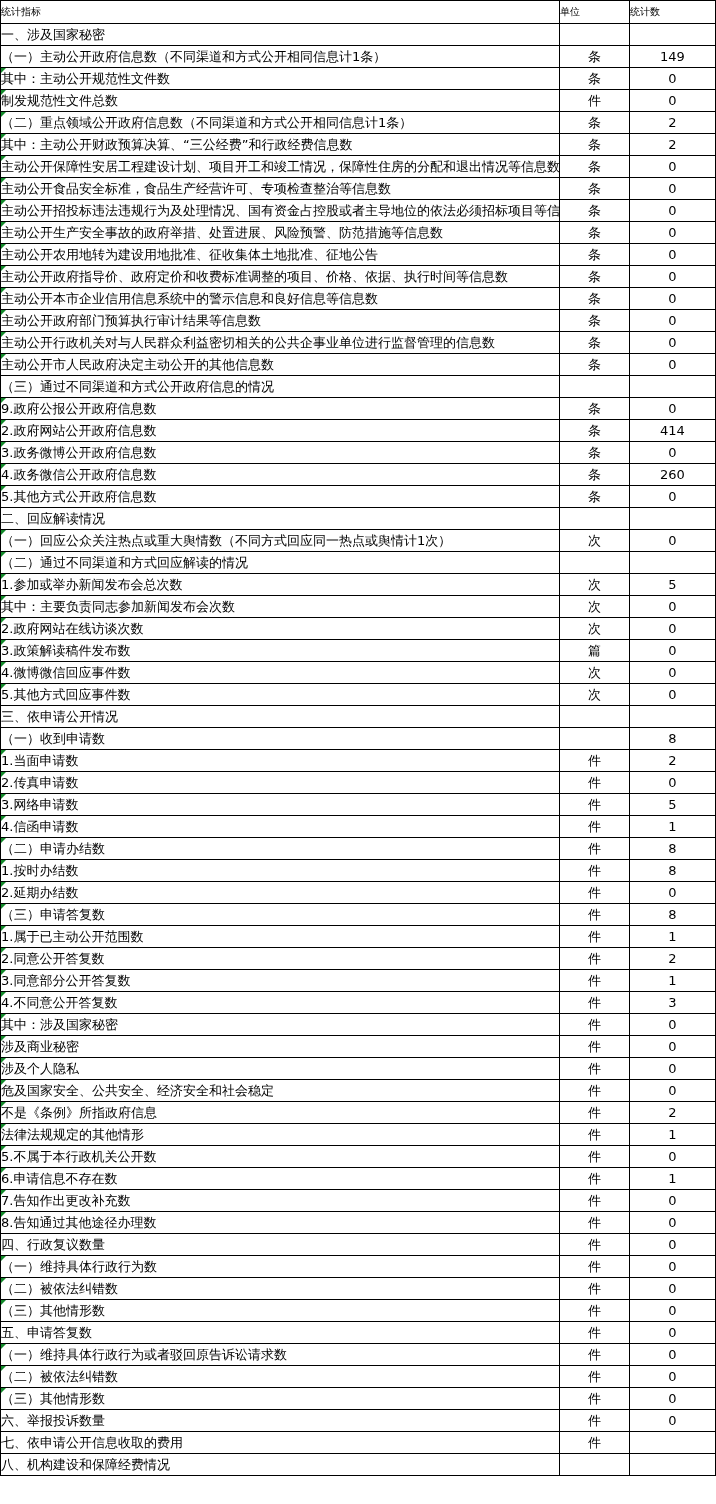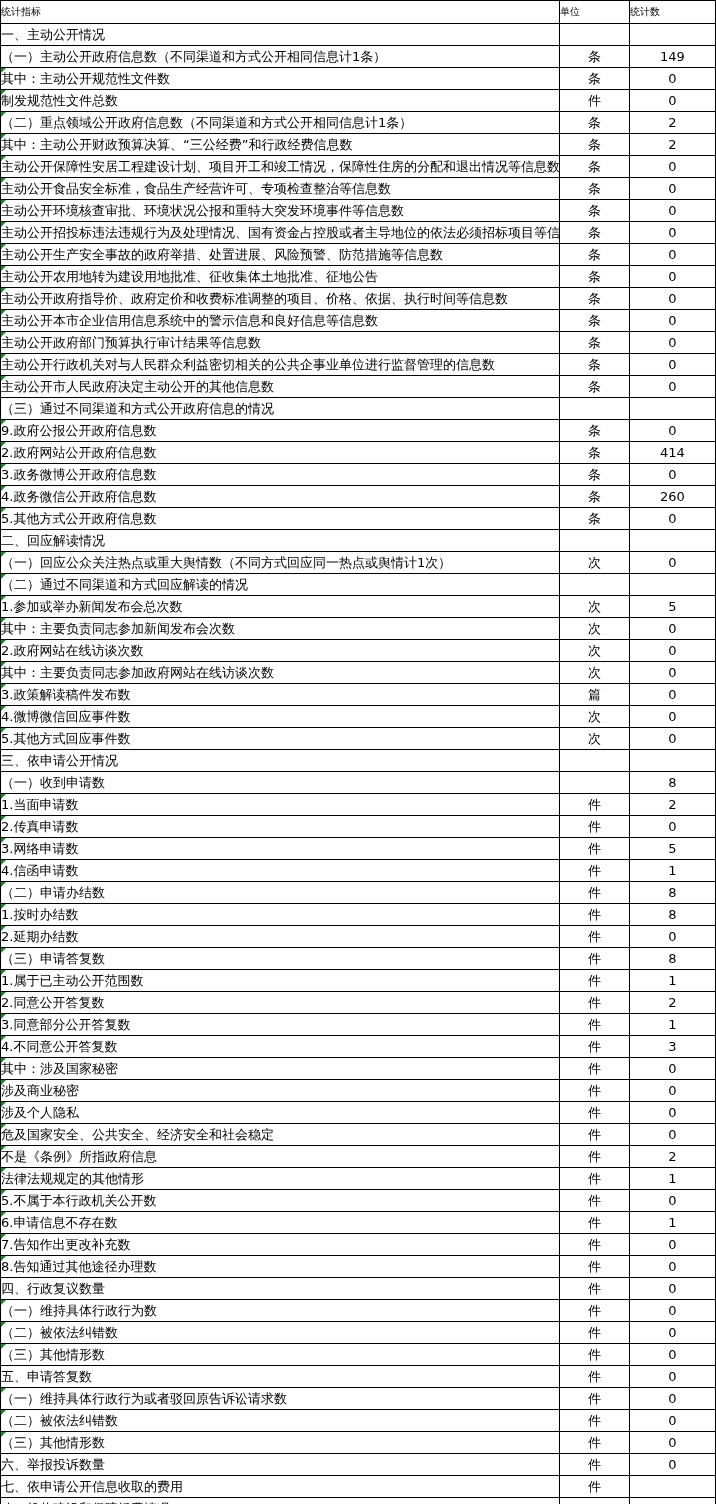--- a/index.html
+++ b/index.html
@@ -81,21 +81,21 @@
   </colgroup>
   <thead>
     <tr>
       <th>统计指标</th>
       <th>单位</th>
       <th>统计数</th>
     </tr>
   </thead>
   <tbody id="stats-body">
       <tr>
-        <td class="label ind0">一、主动公开情况</td>
+        <td class="label ind0">一、涉及国家秘密</td>
         <td class="unit"></td>
         <td class="value"></td>
       </tr>
       <tr>
         <td class="label ind1">（一）主动公开政府信息数（不同渠道和方式公开相同信息计1条）</td>
         <td class="unit">条</td>
         <td class="value">149</td>
       </tr>
       <tr>
         <td class="label ind3 flag">其中：主动公开规范性文件数</td>
@@ -121,25 +121,20 @@
         <td class="label ind3 flag">主动公开保障性安居工程建设计划、项目开工和竣工情况，保障性住房的分配和退出情况等信息数</td>
         <td class="unit">条</td>
         <td class="value">0</td>
       </tr>
       <tr>
         <td class="label ind3 flag">主动公开食品安全标准，食品生产经营许可、专项检查整治等信息数</td>
         <td class="unit">条</td>
         <td class="value">0</td>
       </tr>
       <tr>
-        <td class="label ind3 flag">主动公开环境核查审批、环境状况公报和重特大突发环境事件等信息数</td>
-        <td class="unit">条</td>
-        <td class="value">0</td>
-      </tr>
-      <tr>
         <td class="label ind3 flag">主动公开招投标违法违规行为及处理情况、国有资金占控股或者主导地位的依法必须招标项目等信息数</td>
         <td class="unit">条</td>
         <td class="value">0</td>
       </tr>
       <tr>
         <td class="label ind3 flag">主动公开生产安全事故的政府举措、处置进展、风险预警、防范措施等信息数</td>
         <td class="unit">条</td>
         <td class="value">0</td>
       </tr>
       <tr>
@@ -222,25 +217,20 @@
         <td class="unit">次</td>
         <td class="value">5</td>
       </tr>
       <tr>
         <td class="label ind3 flag">其中：主要负责同志参加新闻发布会次数</td>
         <td class="unit">次</td>
         <td class="value">0</td>
       </tr>
       <tr>
         <td class="label ind2 flag">2.政府网站在线访谈次数</td>
-        <td class="unit">次</td>
-        <td class="value">0</td>
-      </tr>
-      <tr>
-        <td class="label ind3 flag">其中：主要负责同志参加政府网站在线访谈次数</td>
         <td class="unit">次</td>
         <td class="value">0</td>
       </tr>
       <tr>
         <td class="label ind2 flag">3.政策解读稿件发布数</td>
         <td class="unit">篇</td>
         <td class="value">0</td>
       </tr>
       <tr>
         <td class="label ind2 flag">4.微博微信回应事件数</td>

